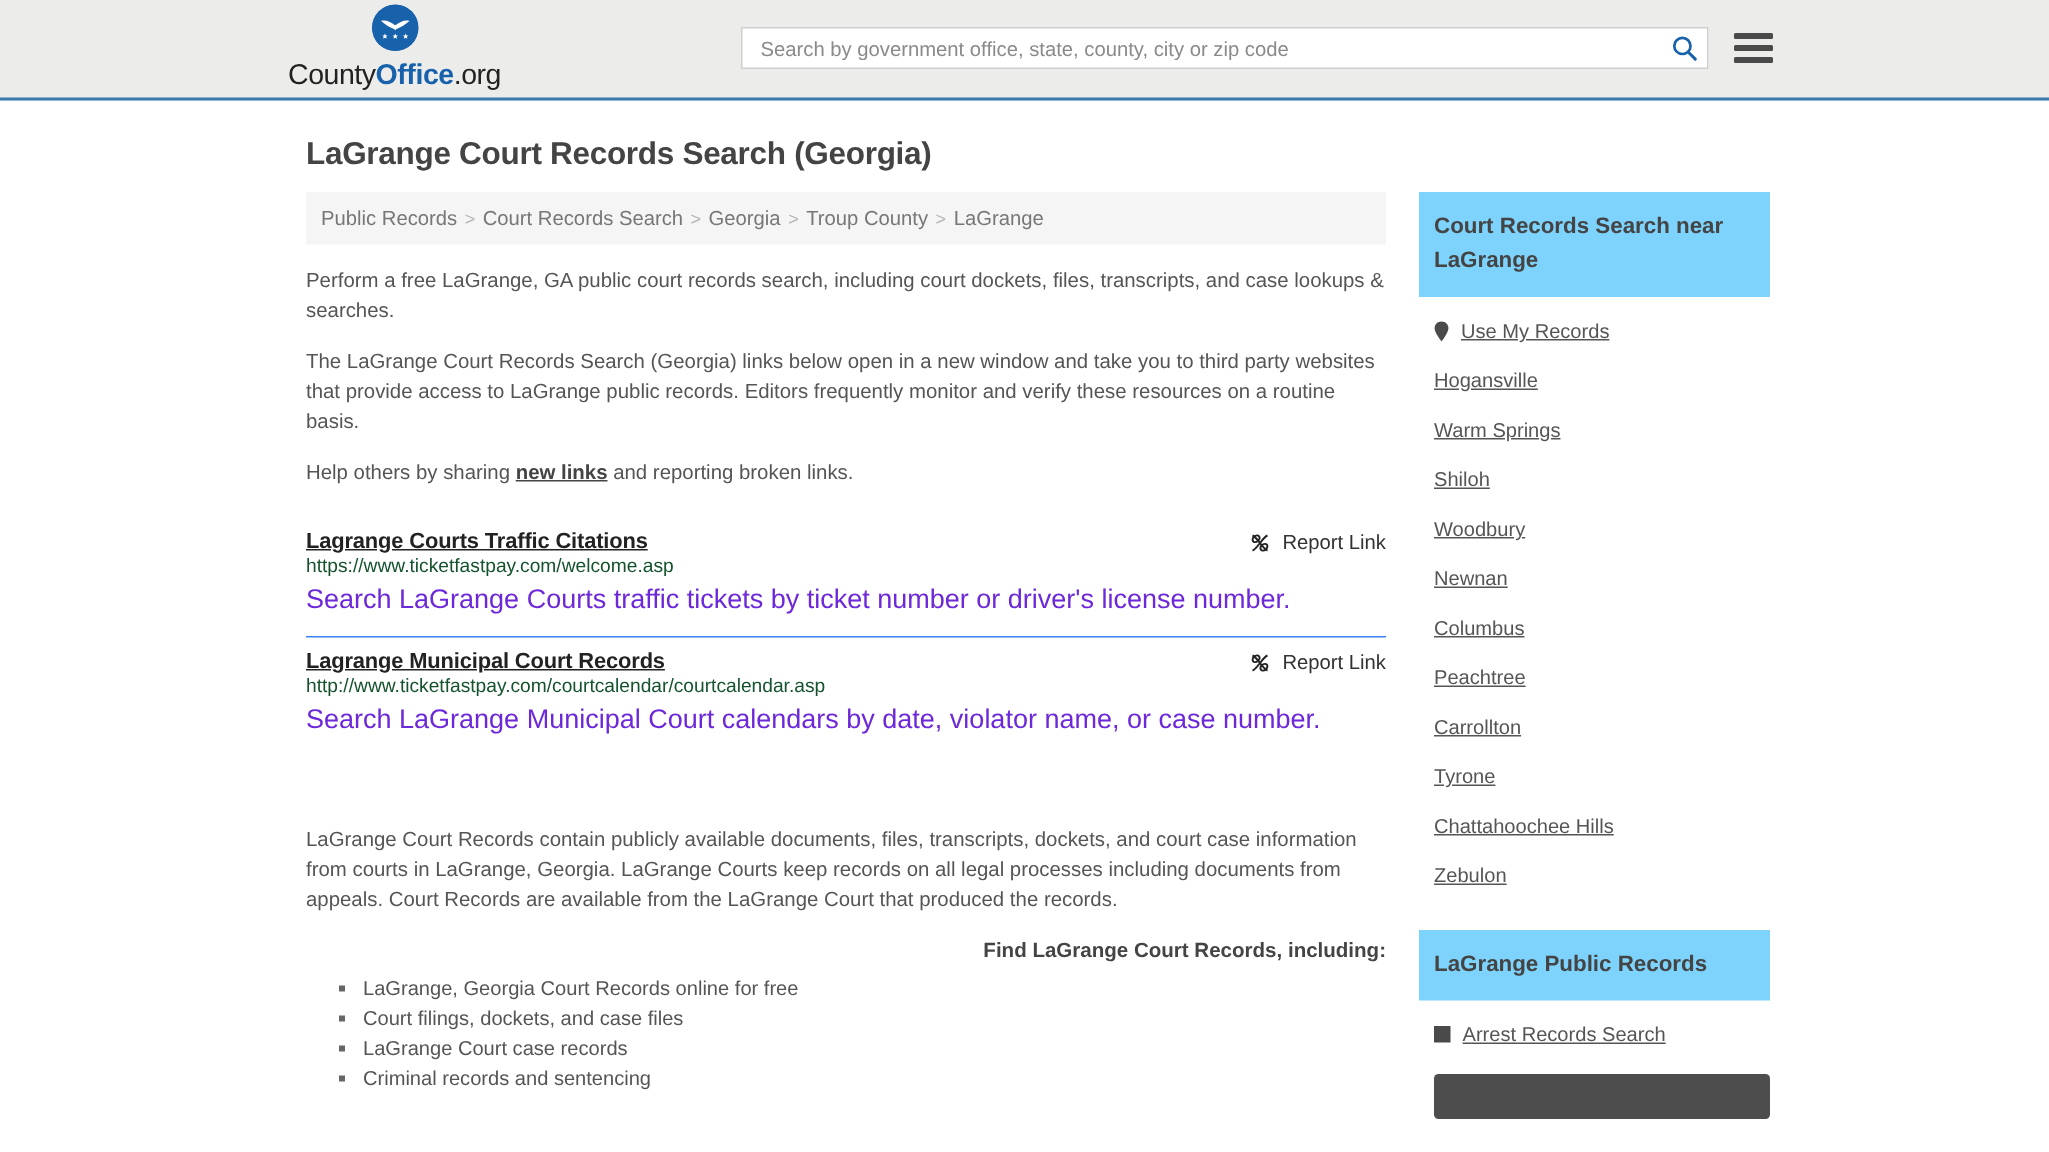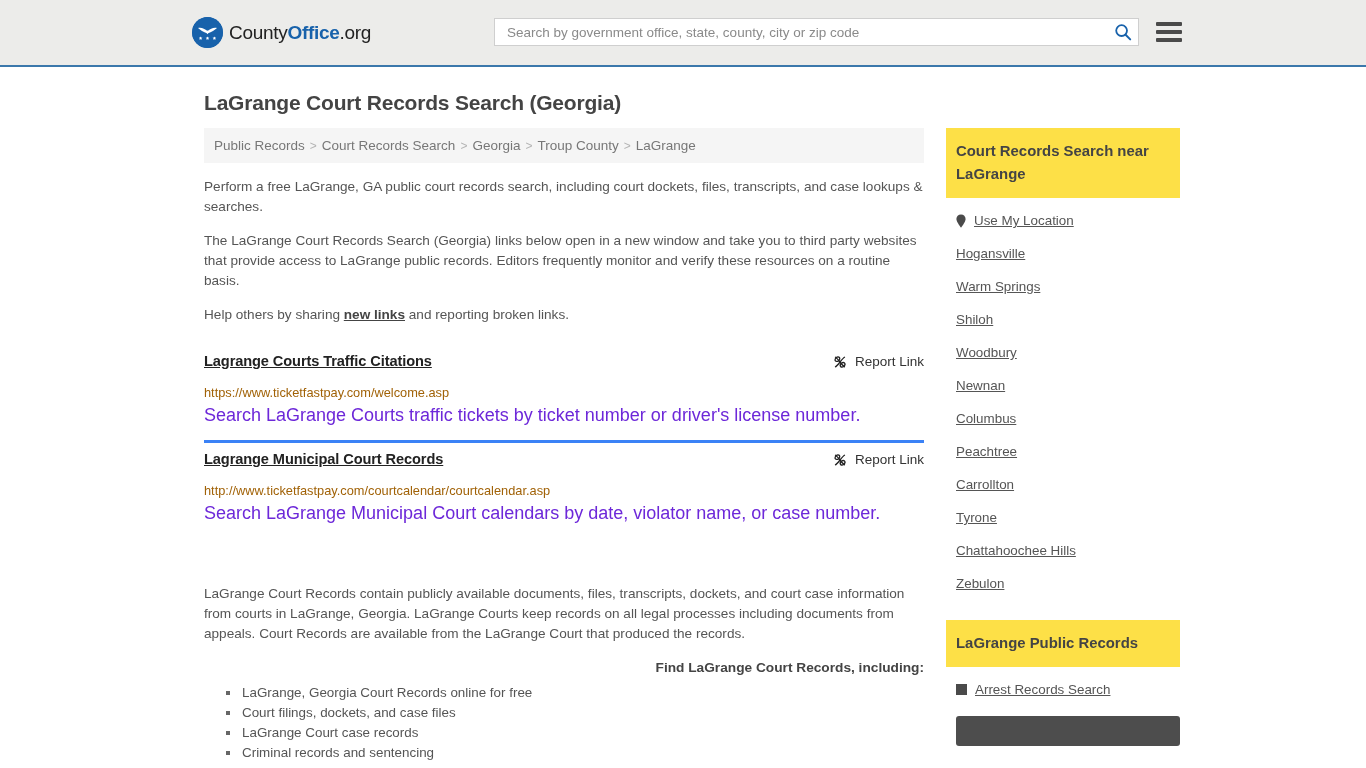--- a/index.html
+++ b/index.html
@@ -22,20 +22,21 @@
     display: flex;
     align-items: center;
     position: relative;
   }
   .logo-wrap {
     display: flex;
     align-items: center;
     margin-left: 192px;
     gap: 6px;
     text-decoration: none;
+    flex-direction: column;
   }
   .logo-mark {
     width: 31px; height: 31px;
     border-radius: 50%;
     background: #1862ab;
     position: relative;
     flex: 0 0 auto;
     overflow: hidden;
   }
   .logo-mark svg { display: block; }
@@ -130,21 +131,21 @@
     line-height: 20px;
     color: #555555;
     margin: 0 0 14px 0;
   }
   .para a { color: #444; text-decoration: underline; font-weight: 600; }
 
   
   .link-list { margin-top: 20px; }
   .link-entry {
     padding: 8px 0 14px 0;
-    border-bottom: 3px solid #3b82f6;
+    border-bottom: 1px solid #3b82f6;
   }
   .link-entry:last-child { border-bottom: none; }
   .link-row {
     display: flex;
     align-items: flex-start;
     justify-content: space-between;
   }
   .link-title {
     font-size: 14.6px;
     font-weight: bold;
@@ -157,22 +158,22 @@
     align-items: center;
     gap: 8px;
     font-size: 13.5px;
     color: #333333;
     white-space: nowrap;
     margin-top: 1px;
   }
   .unlink-ico { width: 14px; height: 14px; display: block; }
   .link-url {
     font-size: 12.8px;
-    color: #a16207;
-    margin-top: 16px;
+    color: #14532d;
+    margin-top: 0;
   }
   .link-desc {
     font-size: 18px;
     color: #6d28d9;
     margin-top: 5px;
   }
 
   
   .section { margin-top: 32px; }
   .section-head {
@@ -206,21 +207,21 @@
     content: "";
     position: absolute;
     left: 0; top: 8px;
     width: 4px; height: 4px;
     background: #666;
   }
 
   
   .side-box { margin-bottom: 4px; }
   .side-head {
-    background: #fde047;
+    background: #7dd3fc;
     padding: 12px 10px;
     font-size: 14.9px;
     font-weight: bold;
     color: #444444;
     line-height: 23px;
   }
   .side-links { padding: 6px 0 0 0; }
   .side-link-row {
     display: flex;
     align-items: center;
@@ -362,21 +363,21 @@
       <div class="side-box">
         <div class="side-head">Court Records Search near LaGrange</div>
         <div class="side-links">
 
           <div class="side-link-row">
             <span class="pin-ico">
               <svg width="10" height="14" viewBox="0 0 10 14" aria-hidden="true">
                 <path d="M5 0.4 C2.3 0.4 0.4 2.3 0.4 4.9 C0.4 8 5 13.6 5 13.6 C5 13.6 9.6 8 9.6 4.9 C9.6 2.3 7.7 0.4 5 0.4 Z" fill="#4a4a4a"></path>
               </svg>
             </span>
-            <a href="#">Use My Location</a>
+            <a href="#">Use My Records</a>
           </div>
 
           <div class="side-link-row">
             <a href="#">Hogansville</a>
           </div>
           <div class="side-link-row">
             <a href="#">Warm Springs</a>
           </div>
           <div class="side-link-row">
             <a href="#">Shiloh</a>

